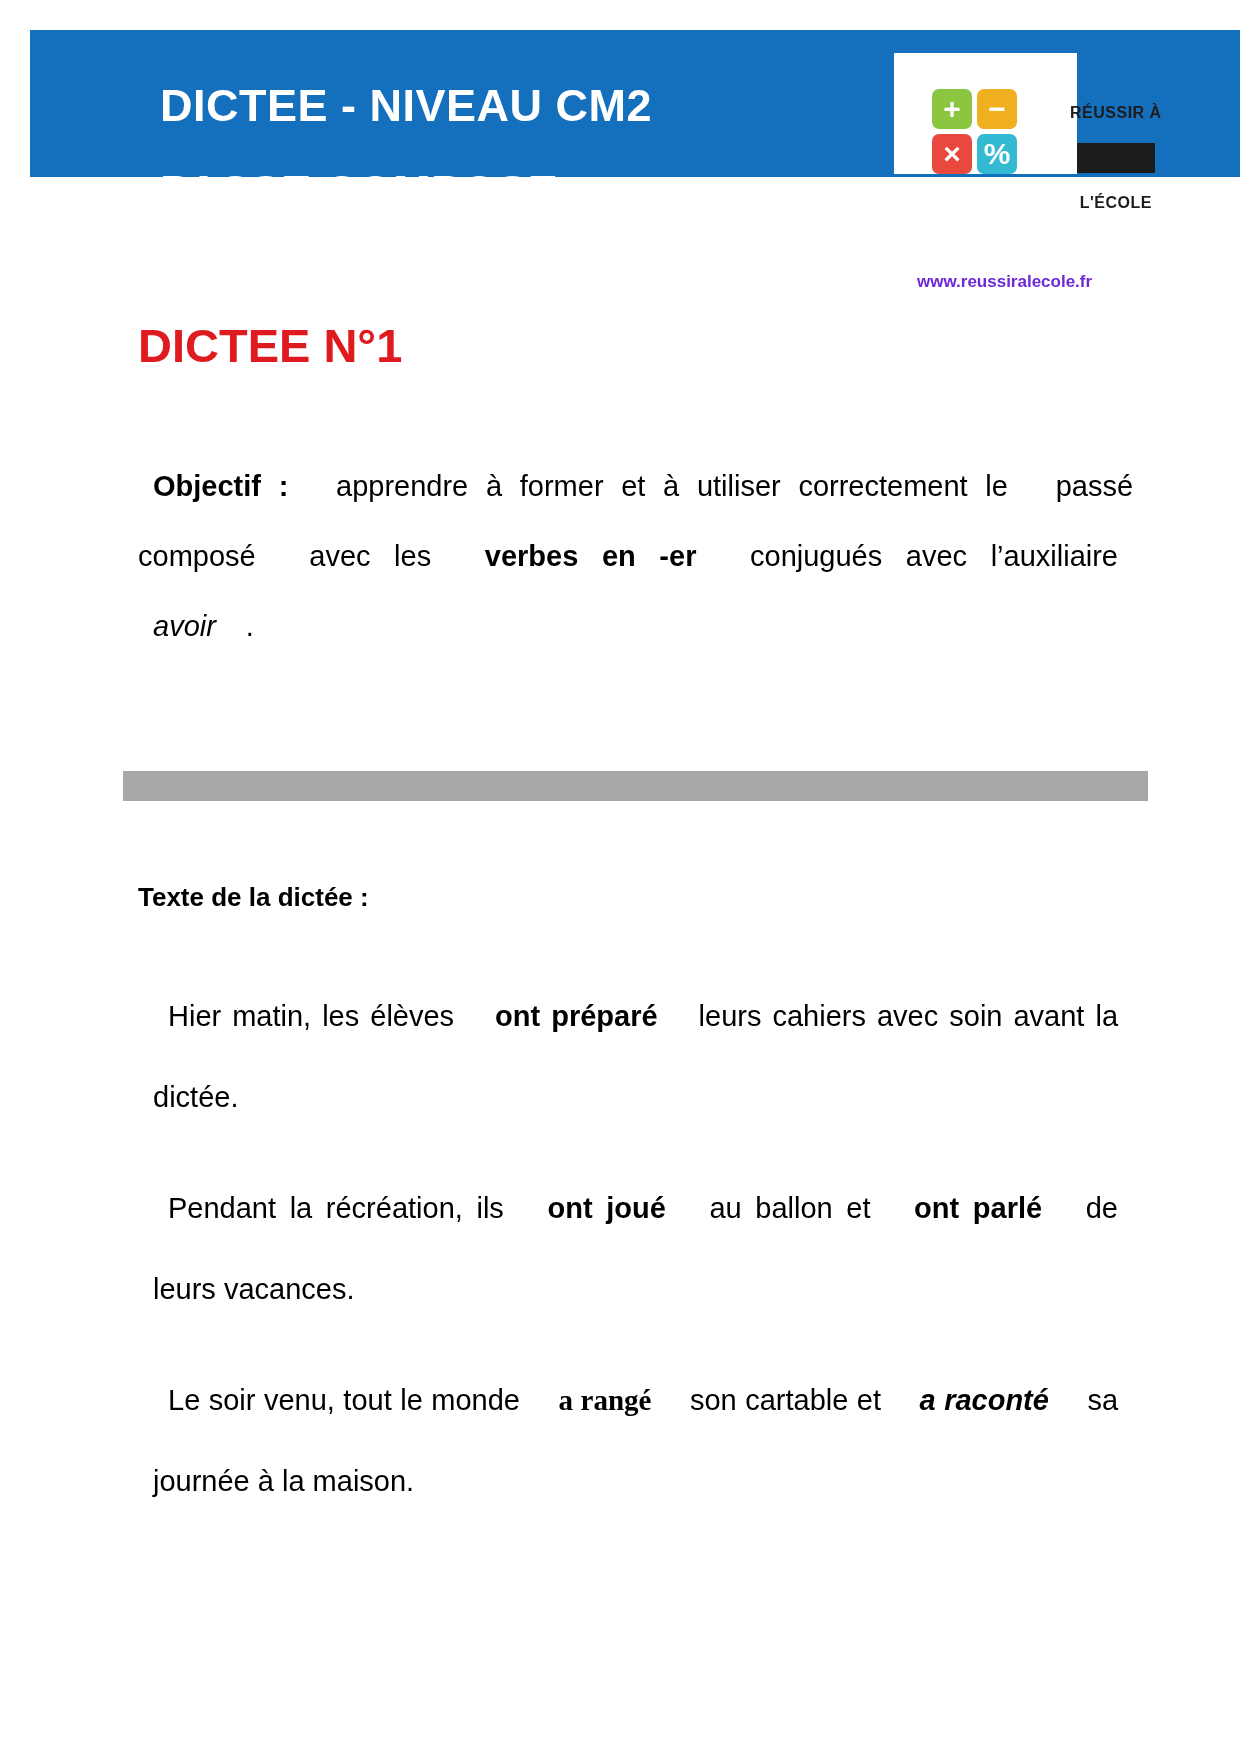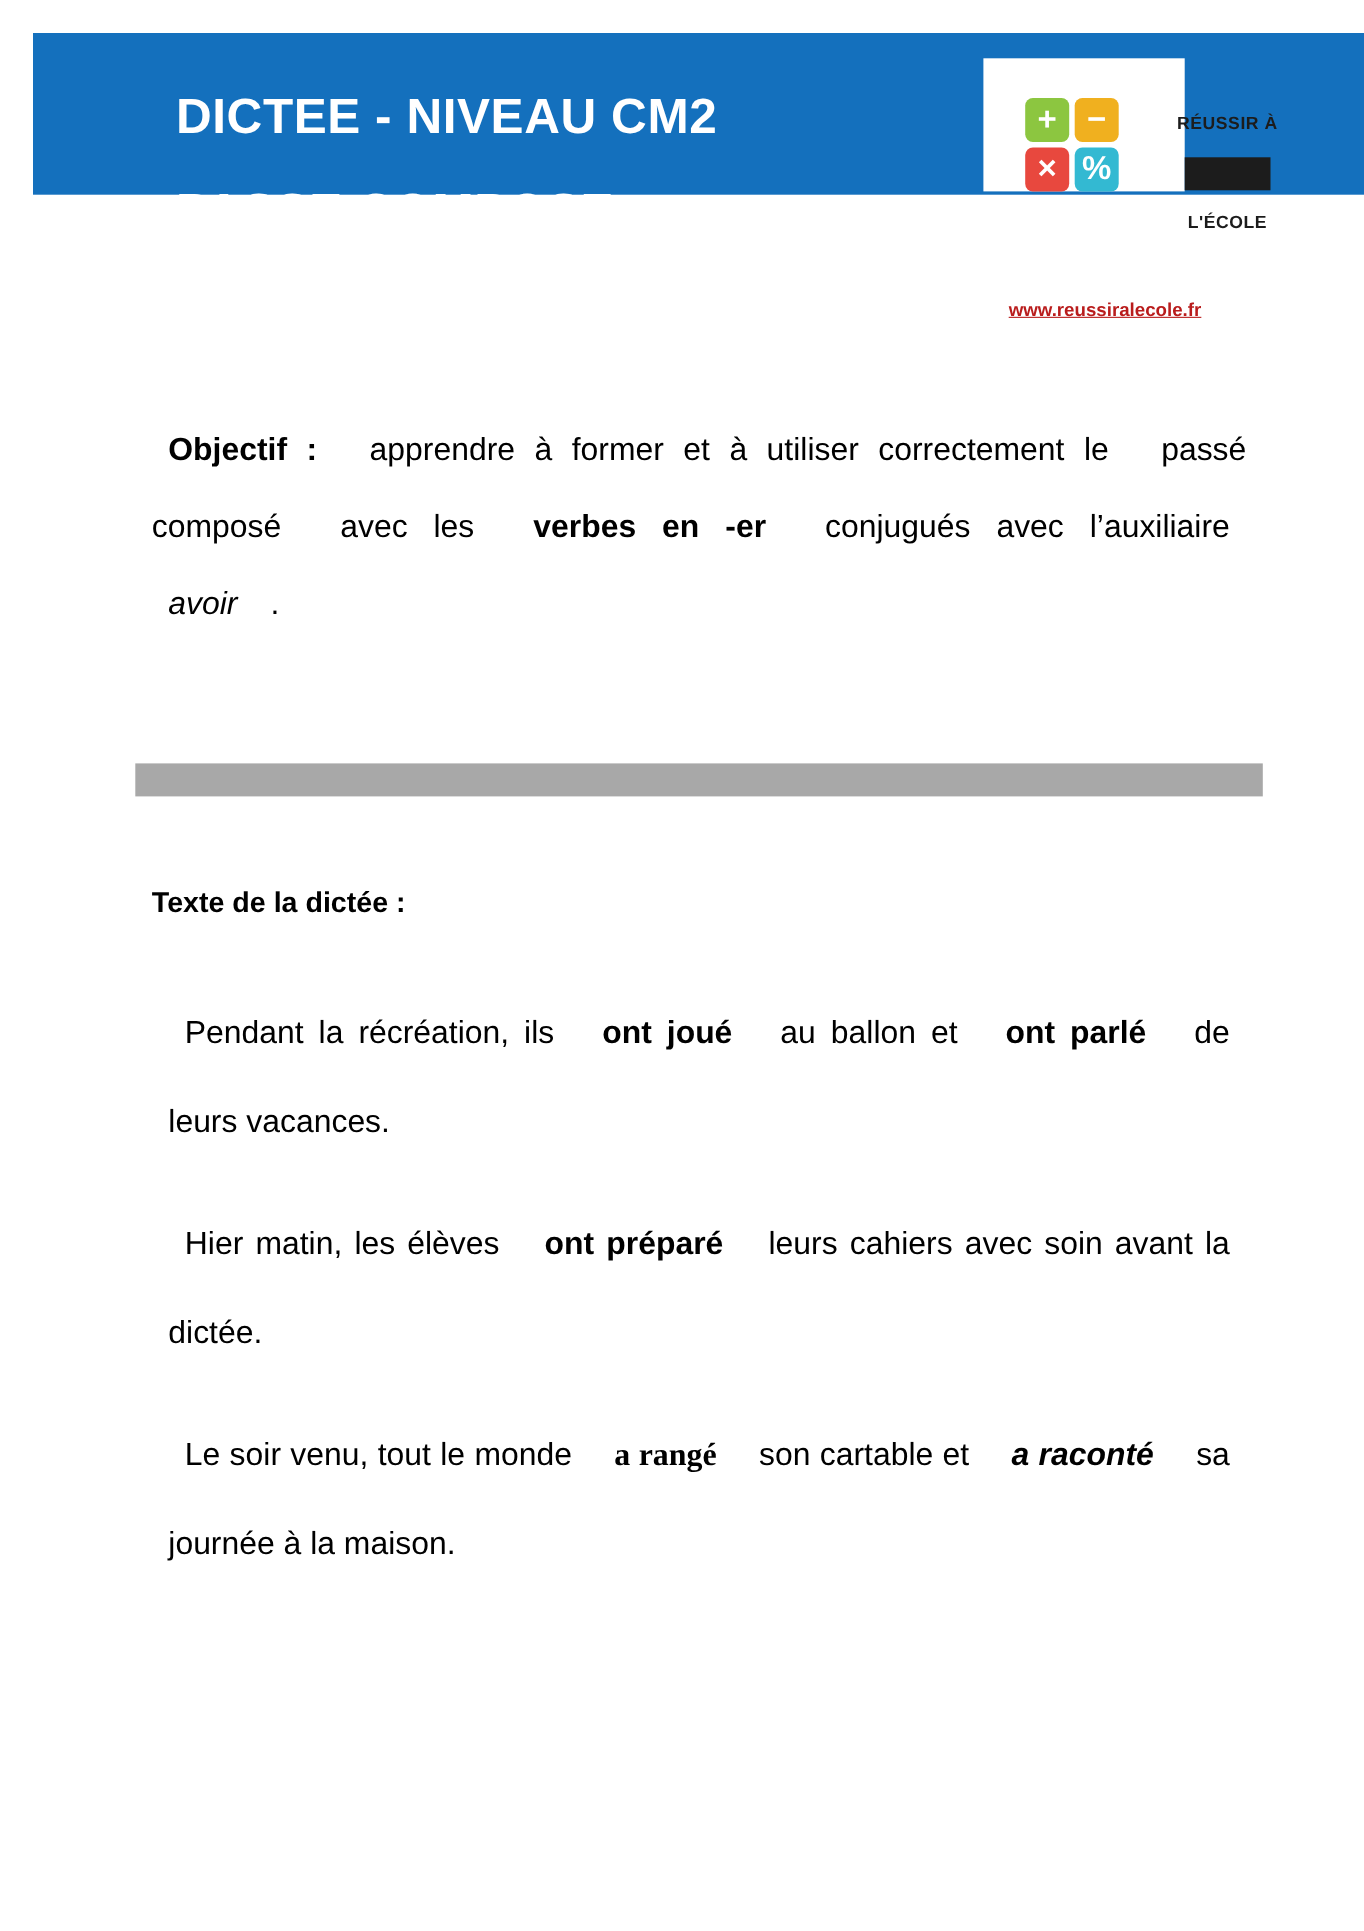--- a/index.html
+++ b/index.html
@@ -142,32 +142,33 @@
         <div class="tile" style="background-color: rgb(240, 176, 31);">−</div>
         <div class="tile" style="background-color: rgb(232, 72, 62);">×</div>
         <div class="tile" style="background-color: rgb(51, 185, 210);">%</div>
       </div>
       <div class="logo-brand">
         <div class="logo-brand-line">RÉUSSIR À</div>
         <div class="logo-divider"></div>
         <div class="logo-brand-line">L'ÉCOLE</div>
       </div>
     </div>
-    <div class="logo-site" style="color: #b91c1c; text-decoration: underline;">www.reussiralecole.fr</div>
+    <div class="logo-site" style="color: #6d28d9;">www.reussiralecole.fr</div>
   </div>
 </div>
 
 <div class="content">
 
+  <h1 class="doc-title" style="color: rgb(224, 27, 32);">DICTEE N°1</h1>
 
   <p class="objective"><span style="font-weight: bold;">Objectif : </span><span>apprendre à former et à utiliser correctement le </span><span style="font-weight: normal; margin-top: 20px;">passé composé</span><span> avec les </span><span style="font-weight: bold;">verbes en -er</span><span> conjugués avec l’auxiliaire </span><span style="font-style: italic;">avoir</span><span>.</span></p>
 
   <div class="rule" style="background-color: rgb(168, 168, 168);"></div>
 
   <h2 class="section-heading">Texte de la dictée :</h2>
 
   <div class="dictation">
+    <p><span>Hier matin, les élèves </span><span style="font-weight: bold;">ont préparé</span><span> leurs cahiers avec soin avant la dictée.</span></p>
     <p><span>Pendant la récréation, ils </span><span style="font-weight: bold;">ont joué</span><span> au ballon et </span><span style="font-weight: bold;">ont parlé</span><span> de leurs vacances.</span></p>
-    <p><span>Hier matin, les élèves </span><span style="font-weight: bold;">ont préparé</span><span> leurs cahiers avec soin avant la dictée.</span></p>
     <p><span>Le soir venu, tout le monde </span><span style="font-weight: bold; font-family: Liberation Serif, serif;">a rangé</span><span> son cartable et </span><span style="font-weight: bold; font-style: italic;">a raconté</span><span> sa journée à la maison.</span></p>
   </div>
 
 </div>
 
 </body></html>

